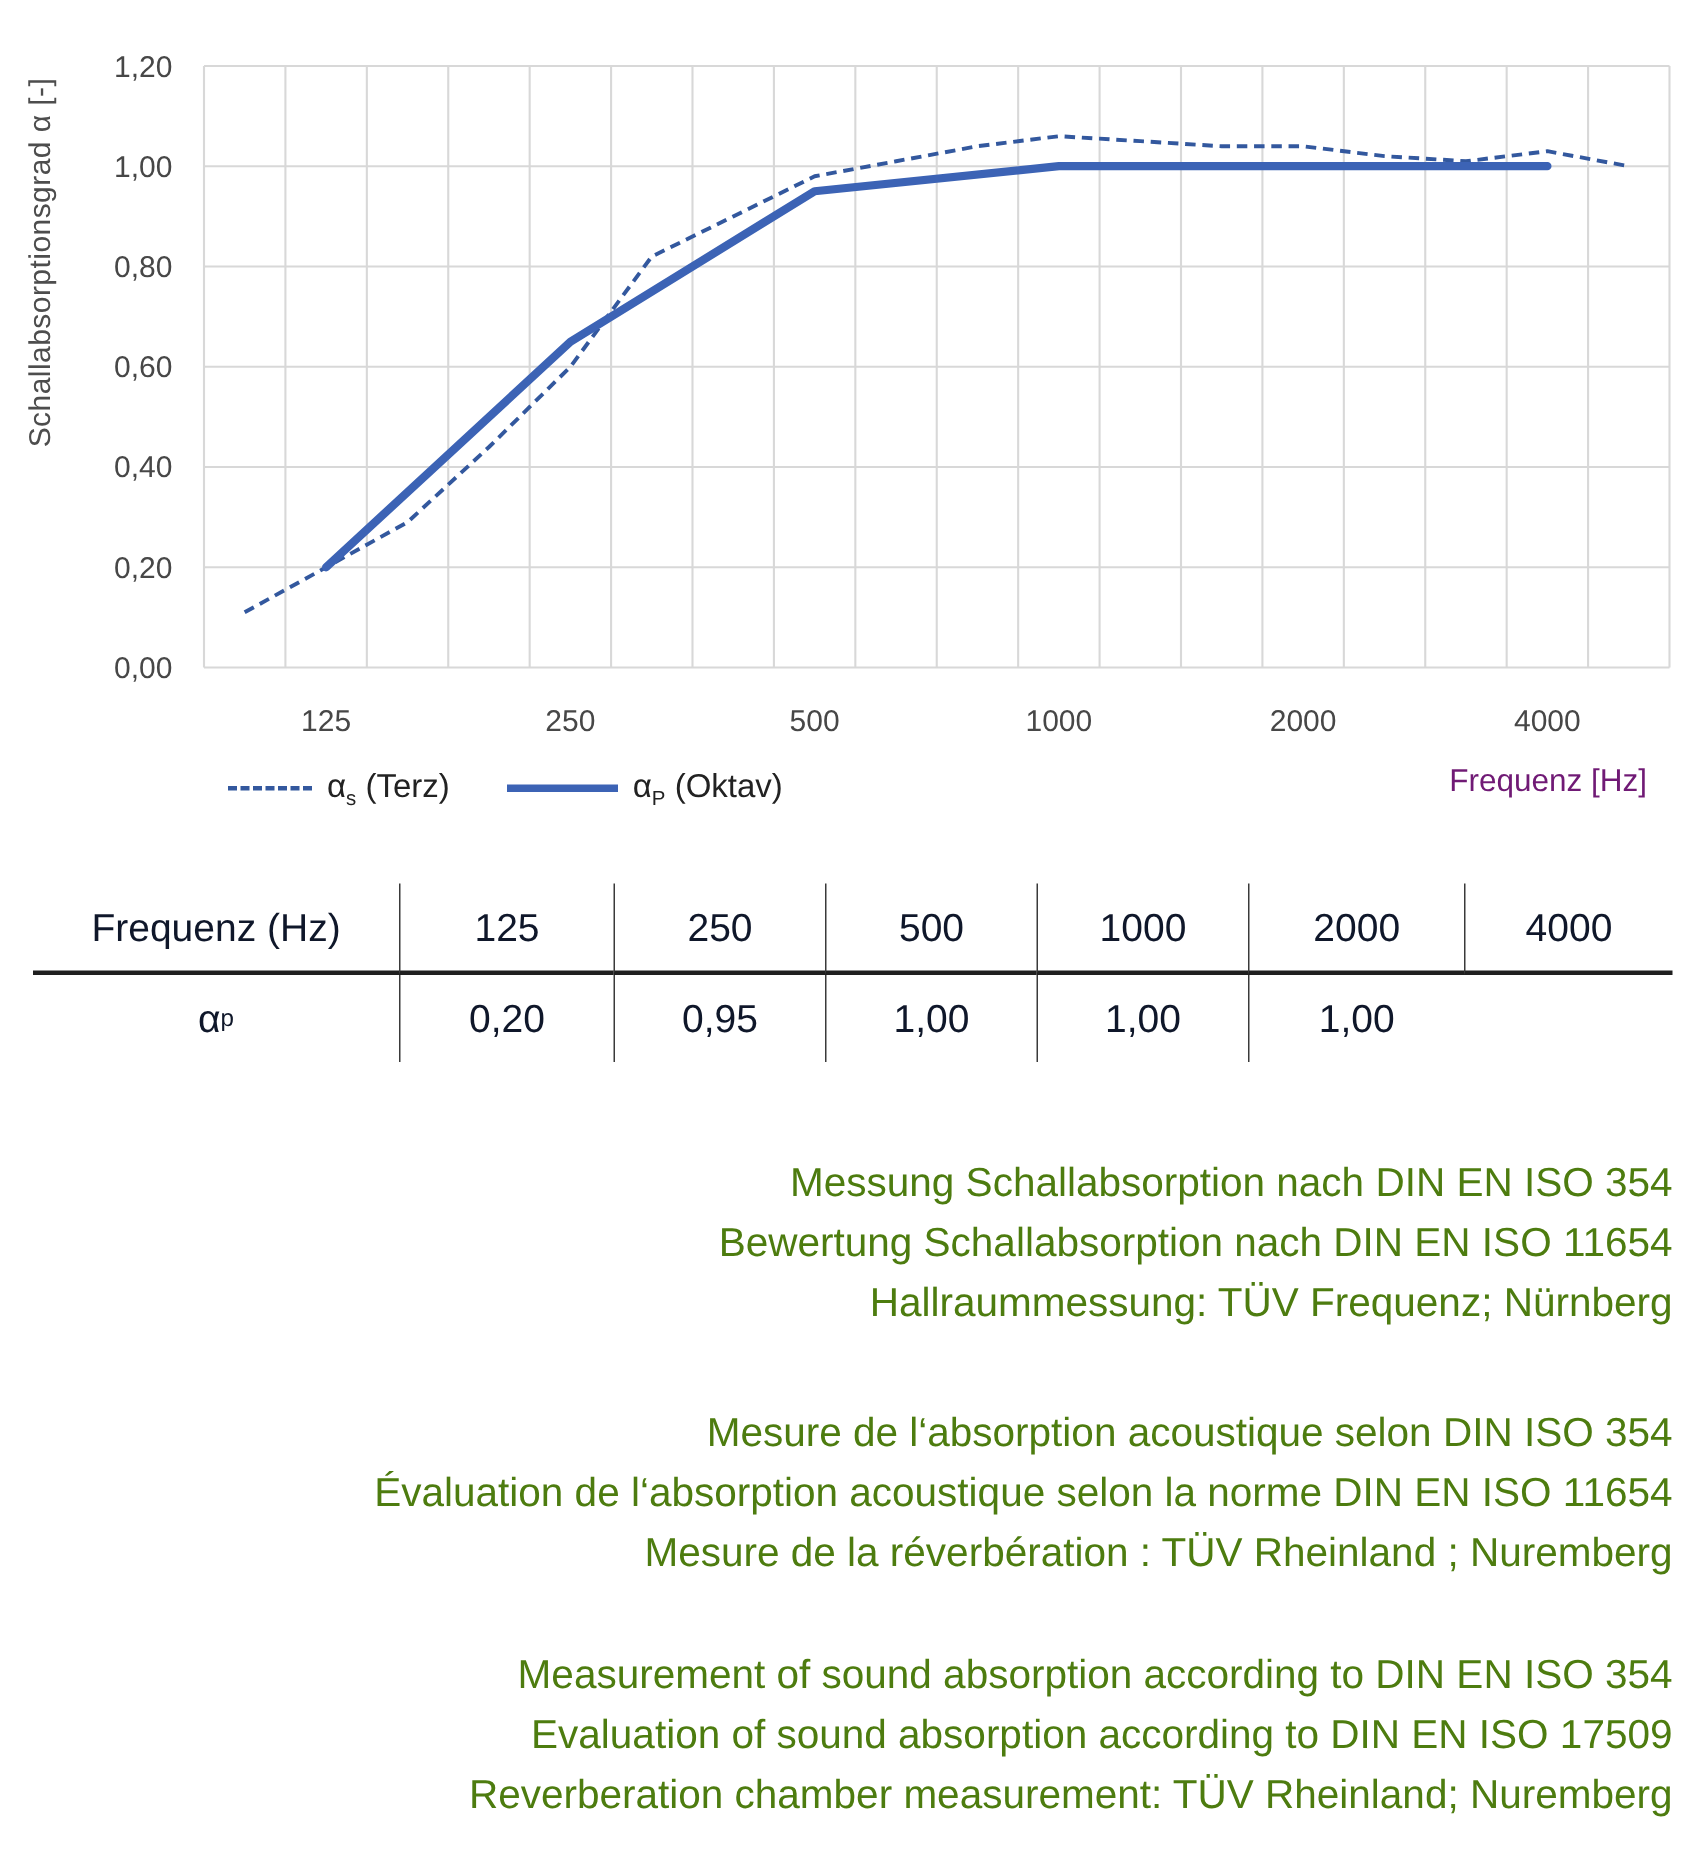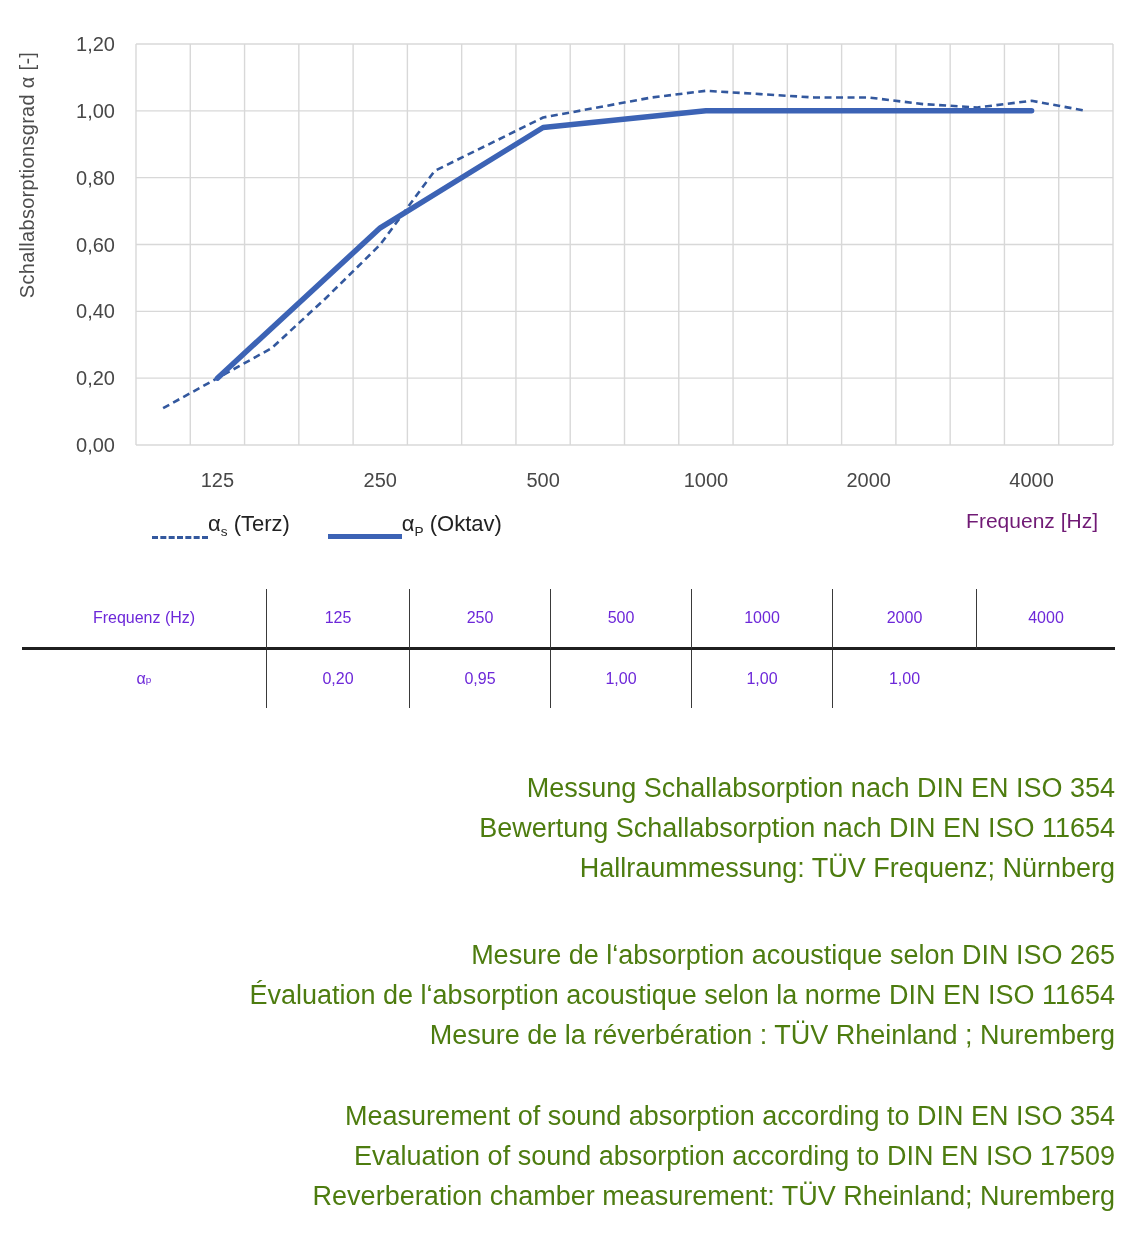--- a/index.html
+++ b/index.html
@@ -18,30 +18,30 @@
     text-align:center;font-size:20px;color:#4d4d4d;letter-spacing:0.3px;
     transform:rotate(-90deg);
   }
   #x-axis-title{
     position:absolute;top:509px;right:37px;font-size:21px;color:#701a75;
   }
   #legend{
     position:absolute;left:152px;top:511px;display:flex;align-items:center;gap:38px;
     font-size:22px;color:#222;
   }
-  .legend-item{display:flex;align-items:flex-end;}
+  .legend-item{display:flex;align-items:center;gap:10px;}
   .swatch-dashed{width:56px;height:0;border-top:3px dashed #33589e;display:inline-block;}
   .swatch-solid{width:74px;height:5px;background:#3c63b5;display:inline-block;}
   .legend-text sub{font-size:0.62em;}
 
   
   #abs-table{
     position:absolute;left:22px;top:589px;width:1093px;
     display:grid;grid-template-columns:244px 143px 141px 141px 141px 144px 139px;
-    font-size:16px;color:#6d28d9;
+    font-size:26px;color:#0f172a;
   }
   #abs-table .cell{
     height:58px;display:flex;align-items:center;justify-content:center;
   }
   #abs-table .th{border-bottom:3px solid #1f1f1f;}
   #abs-table .vline{border-left:1.5px solid #3a3a3a;}
   #abs-table sub{font-size:0.62em;}
 
   
   .notes{
@@ -136,21 +136,21 @@
       <div class="cell td vline">1,00</div>
     </div>
 
   <div id="notes-de" class="notes">
     <div>Messung Schallabsorption nach DIN EN ISO 354</div>
     <div>Bewertung Schallabsorption nach DIN EN ISO 11654</div>
     <div>Hallraummessung: TÜV Frequenz; Nürnberg</div>
   </div>
 
   <div id="notes-fr" class="notes">
-    <div>Mesure de l‘absorption acoustique selon DIN ISO 265</div>
+    <div>Mesure de l‘absorption acoustique selon DIN ISO 354</div>
     <div>Évaluation de l‘absorption acoustique selon la norme DIN EN ISO 11654</div>
     <div>Mesure de la réverbération : TÜV Rheinland ; Nuremberg</div>
   </div>
 
   <div id="notes-en" class="notes">
     <div>Measurement of sound absorption according to DIN EN ISO 354</div>
     <div>Evaluation of sound absorption according to DIN EN ISO 17509</div>
     <div>Reverberation chamber measurement: TÜV Rheinland; Nuremberg</div>
   </div>
 

